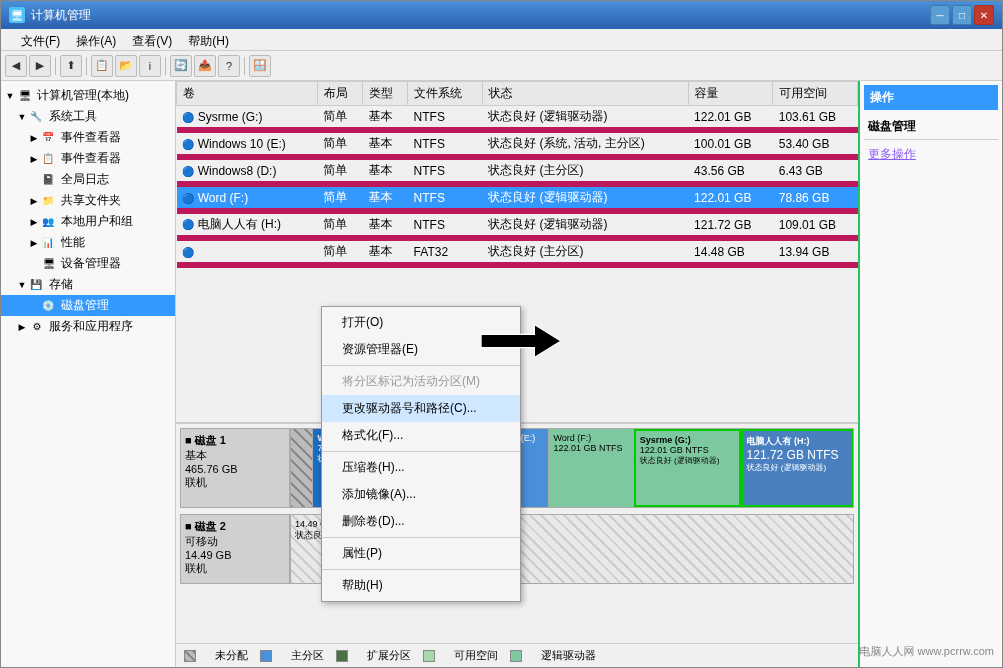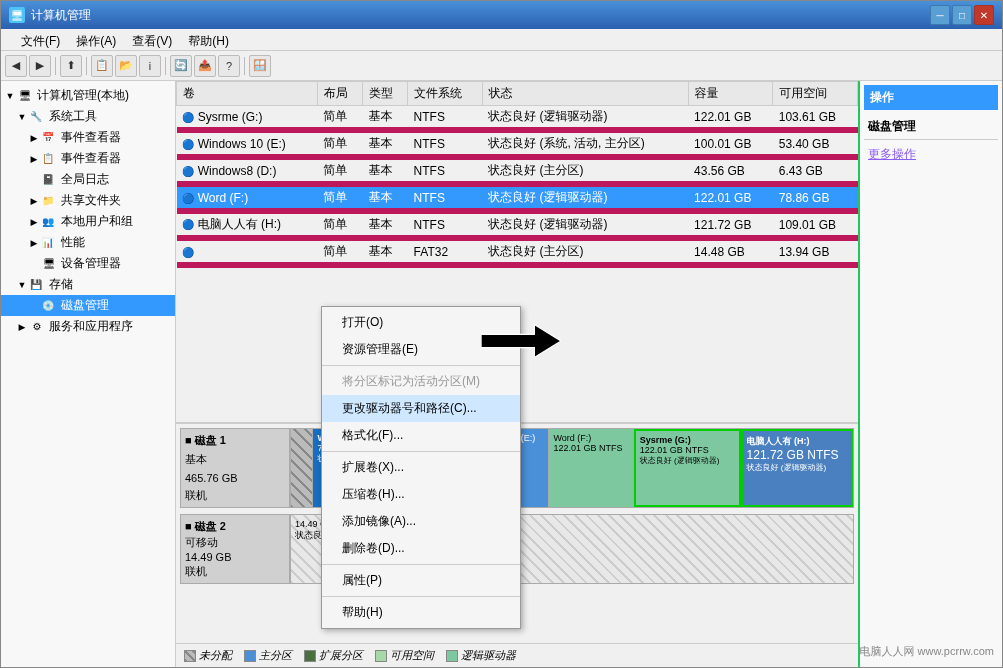--- a/index.html
+++ b/index.html
@@ -194,21 +194,21 @@
       height: 80px;
     }
     .disk-label {
       width: 110px;
       background: #d0d0d0;
       border: 1px solid #aaa;
       padding: 4px;
       font-size: 11px;
       display: flex;
       flex-direction: column;
-      justify-content: space-between;
+      justify-content: flex-start;
       flex-shrink: 0;
     }
     .disk-partitions {
       display: flex;
       flex: 1;
       height: 100%;
       border: 1px solid #aaa;
       overflow: hidden;
     }
     .partition {
@@ -231,22 +231,21 @@
       gap: 12px;
       padding: 4px 8px;
       border-top: 1px solid #ccc;
       background: #f0f0f0;
       font-size: 11px;
       height: 24px;
     }
     .legend-item {
       display: flex;
       align-items: center;
-      gap: 3px;
-      font-style: italic;
+      gap: 19px;
     }
     .legend-box {
       width: 12px;
       height: 12px;
       border: 1px solid #888;
     }
     .actions-panel {
       width: 144px;
       background: #f8f8f8;
       border-left: 2px solid #22c55e;
@@ -594,21 +593,20 @@
   </div>
 
   <div class="context-menu" id="context-menu">
   <div class="ctx-item">打开(O)</div>
       <div class="ctx-item">资源管理器(E)</div>
       <div class="ctx-separator"></div>
       <div class="ctx-item disabled">将分区标记为活动分区(M)</div>
       <div class="ctx-item highlighted">更改驱动器号和路径(C)...</div>
       <div class="ctx-item">格式化(F)...</div>
       <div class="ctx-separator"></div>
-      <div class="ctx-item">扩展卷(X)...</div>
       <div class="ctx-item">压缩卷(H)...</div>
       <div class="ctx-item">添加镜像(A)...</div>
       <div class="ctx-item">删除卷(D)...</div>
       <div class="ctx-separator"></div>
       <div class="ctx-item">属性(P)</div>
       <div class="ctx-separator"></div>
       <div class="ctx-item">帮助(H)</div>
     </div>
 
   <svg class="arrow-pointer" viewBox="0 0 120 60">

